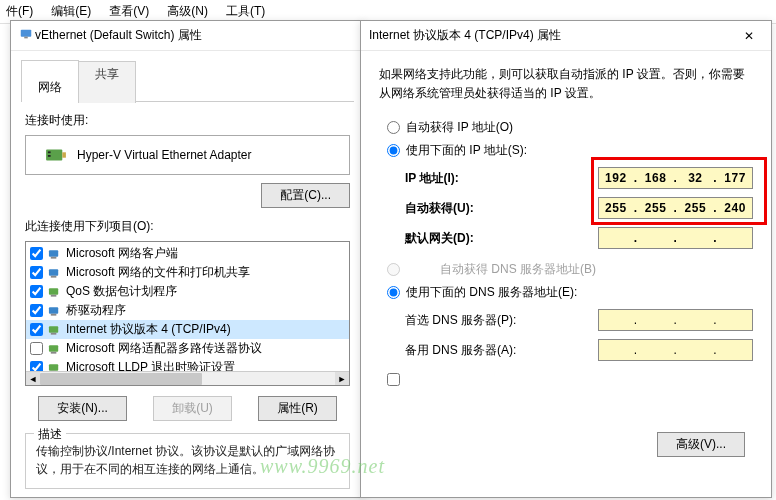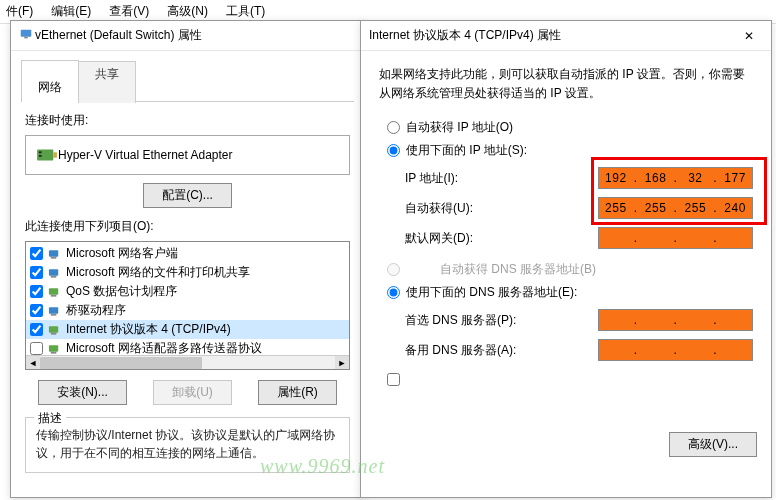--- a/index.html
+++ b/index.html
@@ -56,41 +56,42 @@
   top: 1px;
   font-family: Liberation Mono, monospace;
 }
 .tab.inactive { background: #f2f2f2; color: #404040; top: 2px; padding-top:4px; padding-bottom:5px;}
 
 .body { padding: 10px 14px; }
 
 .label { margin-bottom: 6px; }
 .adapter-box {
   border: 1px solid #aaa;
-  padding: 10px 10px;
+  padding: 10px 19px;
   display: flex;
   align-items: center;
+  gap: 10px;
   margin-bottom: 8px;
 }
 .nic-icon { width: 22px; height: 18px; }
 .btn {
   border: 1px solid #888;
   background: #e8e8e8;
   padding: 3px 18px;
   cursor: pointer;
   font-family: inherit;
   font-size: 12px;
 }
 .btn:disabled { color: #a0a0a0; background:#f2f2f2; border-color:#c8c8c8; cursor: default; }
-.btn-row { display: flex; justify-content: center; margin-bottom: 10px; }
+.btn-row { display: flex; justify-content: flex-end; margin-bottom: 10px; }
 .btn-row3 { display:flex; justify-content: space-around; margin-top:10px; }
 
 .listbox {
   border: 1px solid #888;
-  height: 129px;
+  height: 145px;
   background: #fff;
   position: relative;
   overflow: hidden;
 }
 .listbox-inner { padding: 2px 0; }
 .listitem {
   display: flex;
   align-items: center;
   gap: 5px;
   padding: 1px 4px;
@@ -140,36 +141,36 @@
   justify-content: space-between;
   padding: 4px 0;
 }
 .ip-input {
   border: 1px solid #888;
   width: 155px;
   height: 22px;
   display: flex;
   align-items: center;
   justify-content: space-evenly;
-  background: #f97316;
+  background: #fef9c3;
   font-family: Tahoma, sans-serif;
   letter-spacing: 0.5px;
 }
 .ip-oct { width: 30px; text-align: center; }
 .ip-dot { width: 6px; text-align: center; }
 
 .redbox {
   position: absolute;
   border: 3px solid #e00;
   background: transparent;
   pointer-events: none;
 }
 
 .bottom-right {
-  position: absolute; bottom: 40px; right: 14px;
+  position: absolute; bottom: 40px; right: 26px;
 }
 .net-icon { width:14px; height:14px; }
 
 .watermark {
   position: absolute;
   left: 260px; bottom: 22px;
   font-size: 20px;
   color: rgba(110, 200, 100, 0.55);
   font-style: italic;
   font-family: Georgia, serif;
@@ -317,21 +318,21 @@
 
     <div class="radio-row">
       <input type="radio" name="ipmode" style="">
       <span>自动获得 IP 地址(O)</span>
     </div>
     <div class="radio-row">
       <input type="radio" name="ipmode" checked="" style="">
       <span>使用下面的 IP 地址(S):</span>
     </div>
 
-    <div class="field-grid" style="position:relative;">
+    <div class="field-grid" style="position:relative;font-weight:bold;">
       <div class="field-row">
         <span>IP 地址(I):</span>
         <div class="ip-input">
           <span class="ip-oct">192</span>
             <span class="ip-dot">.</span>
           <span class="ip-oct">168</span>
             <span class="ip-dot">.</span>
           <span class="ip-oct">32</span>
             <span class="ip-dot">.</span>
           <span class="ip-oct">177</span>

